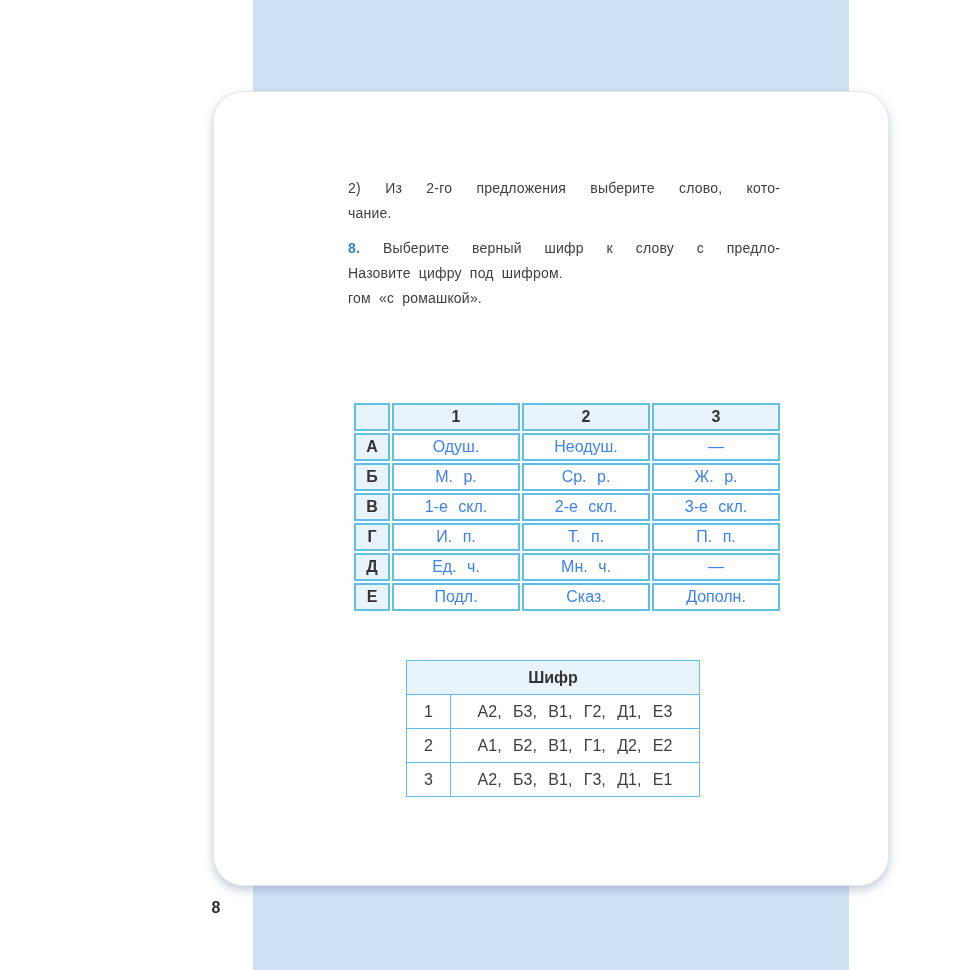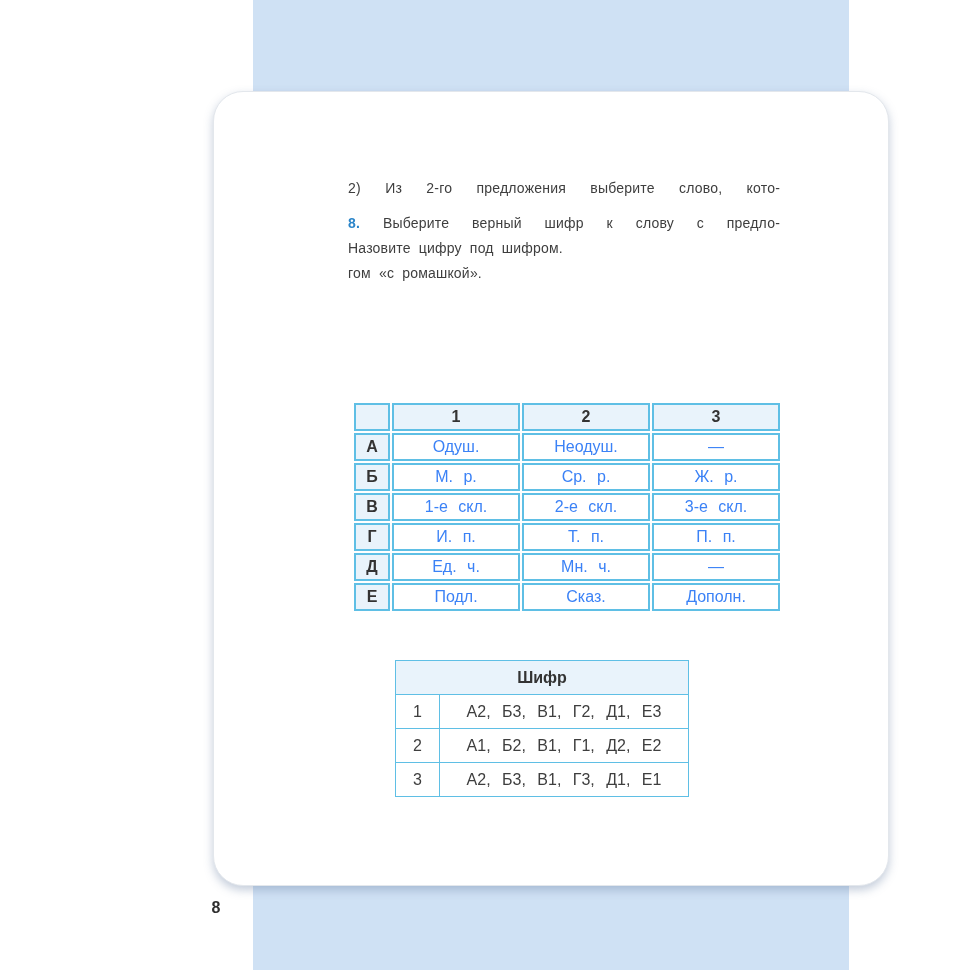--- a/index.html
+++ b/index.html
@@ -68,21 +68,21 @@
     padding: 0;
     background: #ffffff;
   }
   table.grid .tint { background: #e9f3fb; }
   table.grid th { font-weight: bold; color: #333333; }
   table.grid td { font-weight: normal; word-spacing: 6px; color: #3b82f6; }
 
   
   table.cipher {
     position: absolute;
-    left: 395px; top: 660px;
+    left: 406px; top: 660px;
     width: 293px;
     border-collapse: collapse;
     table-layout: fixed;
   }
   table.cipher th, table.cipher td {
     border: 1.5px solid #5fbfe5;
     height: 34px;
     text-align: center;
     vertical-align: middle;
     font-size: 16px;
@@ -106,20 +106,21 @@
 </head>
 <body>
 
 <div class="blue-band"></div>
 
 <div class="page-card"></div>
 
 <div class="text-block">
   <div>
     <div class="line j">2) Из 2-го предложения выберите слово, кото-</div>
+    <div class="line">чание.</div>
   </div>
   <div>
   </div>
   <div class="task8-block">
     <div class="line j"><span class="task-number">8.</span> <span>Выберите верный шифр к слову с предло-</span></div>
     <div class="line">Назовите цифру под шифром.</div>
     <div class="line">гом «с ромашкой».</div>
   </div>
 </div>
 

